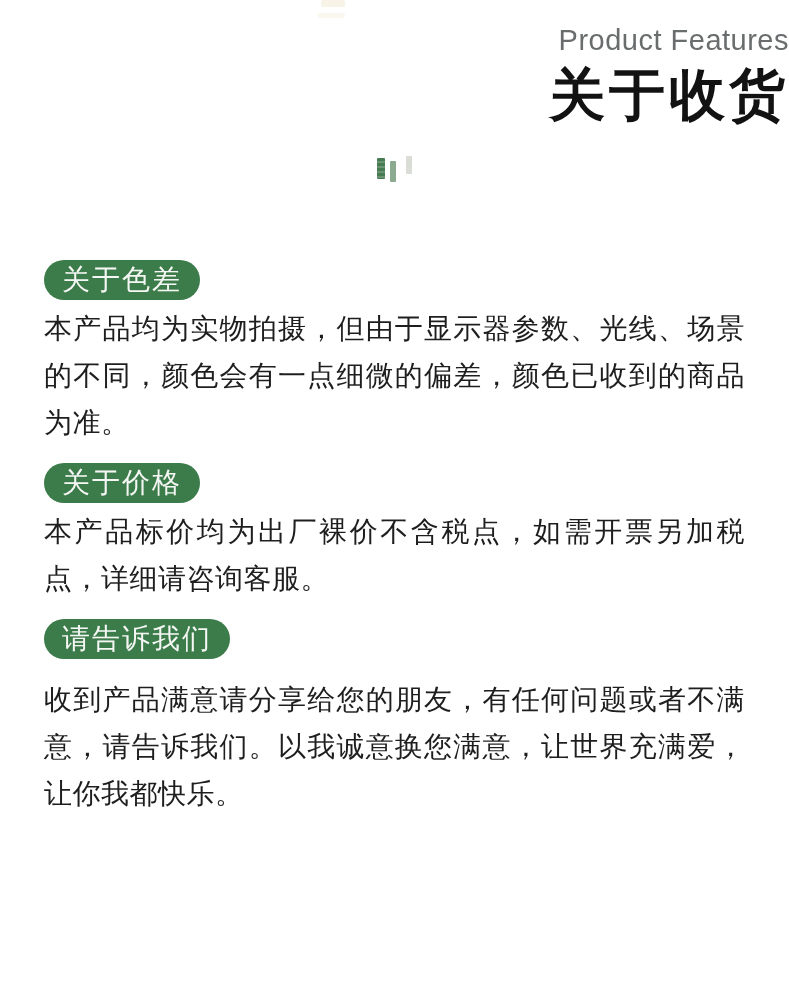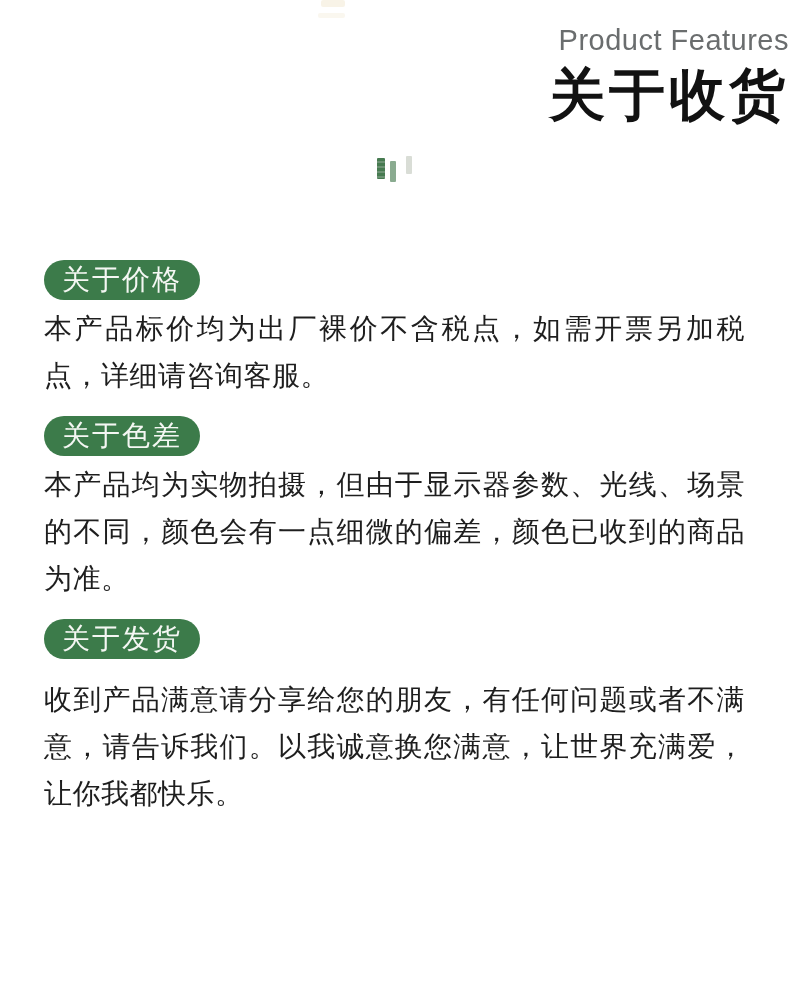--- a/index.html
+++ b/index.html
@@ -104,31 +104,31 @@
     <div class="decor-bars">
       <span class="bar bar1"></span>
       <span class="bar bar2"></span>
       <span class="bar bar3"></span>
     </div>
   </div>
 
   <div class="sections">
 
     <div class="section">
+      <span class="pill">关于色差</span>
+      <p class="section-body">本产品均为实物拍摄，但由于显示器参数、光线、场景的不同，颜色会有一点细微的偏差，颜色已收到的商品为准。</p>
+    </div>
+
+    <div class="section">
       <span class="pill">关于价格</span>
       <p class="section-body">本产品标价均为出厂裸价不含税点，如需开票另加税点，详细请咨询客服。</p>
     </div>
 
     <div class="section">
-      <span class="pill">关于色差</span>
-      <p class="section-body">本产品均为实物拍摄，但由于显示器参数、光线、场景的不同，颜色会有一点细微的偏差，颜色已收到的商品为准。</p>
-    </div>
-
-    <div class="section">
-      <span class="pill">关于发货</span>
+      <span class="pill">请告诉我们</span>
     </div>
 
     <div class="section">
       <p class="section-body">收到产品满意请分享给您的朋友，有任何问题或者不满意，请告诉我们。以我诚意换您满意，让世界充满爱，让你我都快乐。</p>
     </div>
 
   </div>
 </div>
 
 </body></html>

